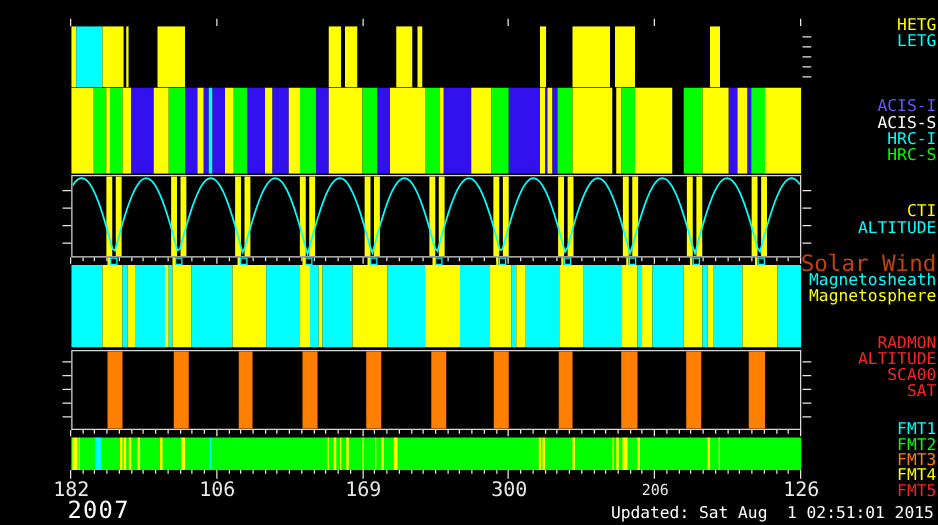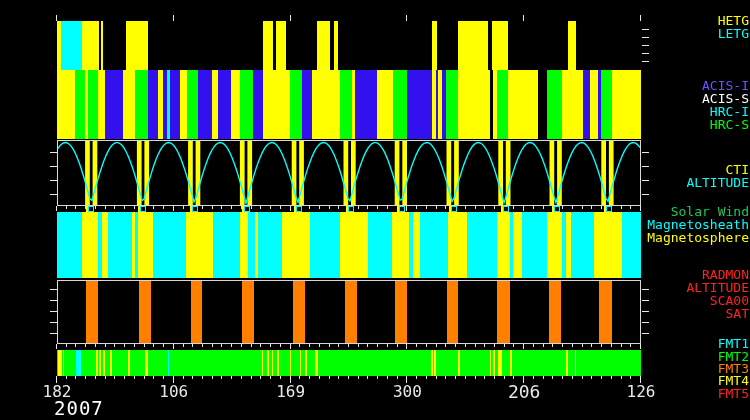--- a/index.html
+++ b/index.html
@@ -458,35 +458,36 @@
       <div style="position: absolute; left: 96.6667%; margin-left: -1px; width: 1px; height: 3px; background: rgb(232, 232, 232); top: 0px;"></div>
       <div style="position: absolute; left: 98.3333%; margin-left: -1px; width: 1px; height: 3px; background: rgb(232, 232, 232); top: 0px;"></div>
       <div style="position: absolute; left: 100%; margin-left: -1px; width: 1px; height: 7px; background: rgb(232, 232, 232); top: 0px;"></div>
     </div>
 
   <div id="xlabels">
       <div style="position: absolute; left: 0%; transform: translateX(-50%); color: rgb(232, 232, 232); font-size: 16px; line-height: 14px;">182</div>
       <div style="position: absolute; left: 20%; transform: translateX(-50%); color: rgb(232, 232, 232); font-size: 16px; line-height: 14px;">106</div>
       <div style="position: absolute; left: 40%; transform: translateX(-50%); color: rgb(232, 232, 232); font-size: 16px; line-height: 14px;">169</div>
       <div style="position: absolute; left: 60%; transform: translateX(-50%); color: rgb(232, 232, 232); font-size: 16px; line-height: 14px;">300</div>
-      <div style="position: absolute; left: 80%; transform: translateX(-50%); color: rgb(232, 232, 232); font-size: 18px; line-height: 14px;">206</div>
+      <div style="position: absolute; left: 80%; transform: translateX(-50%); color: rgb(232, 232, 232); font-size: 12px; line-height: 14px;">206</div>
       <div style="position: absolute; left: 100%; transform: translateX(-50%); color: rgb(232, 232, 232); font-size: 16px; line-height: 14px;">126</div>
     </div>
   <div id="year">2007</div>
+  <div id="updated">Updated: Sat Aug  1 02:51:01 2015</div>
 
   <div id="right-labels">
       <div style="position: absolute; right: 1px; top: 15px; color: rgb(255, 255, 0); font-size: 13px; line-height: 12px; white-space: pre; text-align: right;">HETG</div>
       <div style="position: absolute; right: 1px; top: 28px; color: rgb(0, 255, 255); font-size: 13px; line-height: 12px; white-space: pre; text-align: right;">LETG</div>
       <div style="position: absolute; right: 1px; top: 80px; color: rgb(102, 85, 255); font-size: 13px; line-height: 12px; white-space: pre; text-align: right;">ACIS-I</div>
       <div style="position: absolute; right: 1px; top: 93px; color: rgb(255, 255, 255); font-size: 13px; line-height: 12px; white-space: pre; text-align: right;">ACIS-S</div>
       <div style="position: absolute; right: 1px; top: 106px; color: rgb(0, 255, 255); font-size: 13px; line-height: 12px; white-space: pre; text-align: right;">HRC-I</div>
       <div style="position: absolute; right: 1px; top: 119px; color: rgb(0, 255, 0); font-size: 13px; line-height: 12px; white-space: pre; text-align: right;">HRC-S</div>
       <div style="position: absolute; right: 1px; top: 164px; color: rgb(255, 255, 0); font-size: 13px; line-height: 12px; white-space: pre; text-align: right;">CTI</div>
       <div style="position: absolute; right: 1px; top: 177px; color: rgb(0, 255, 255); font-size: 13px; line-height: 12px; white-space: pre; text-align: right;">ALTITUDE</div>
-      <div style="position: absolute; right: 1px; top: 206px; color: #22c55e; font-size: 13px; line-height: 12px; white-space: pre; text-align: right;">Solar Wind</div>
+      <div style="position: absolute; right: 1px; top: 206px; color: #c2410c; font-size: 18px; line-height: 12px; white-space: pre; text-align: right;">Solar Wind</div>
       <div style="position: absolute; right: 1px; top: 219px; color: rgb(0, 255, 255); font-size: 13px; line-height: 12px; white-space: pre; text-align: right;">Magnetosheath</div>
       <div style="position: absolute; right: 1px; top: 232px; color: rgb(255, 255, 0); font-size: 13px; line-height: 12px; white-space: pre; text-align: right;">Magnetosphere</div>
       <div style="position: absolute; right: 1px; top: 269px; color: rgb(255, 34, 34); font-size: 13px; line-height: 12px; white-space: pre; text-align: right;">RADMON</div>
       <div style="position: absolute; right: 1px; top: 282px; color: rgb(255, 34, 34); font-size: 13px; line-height: 12px; white-space: pre; text-align: right;">ALTITUDE</div>
       <div style="position: absolute; right: 1px; top: 295px; color: rgb(255, 34, 34); font-size: 13px; line-height: 12px; white-space: pre; text-align: right;">SCA00</div>
       <div style="position: absolute; right: 1px; top: 308px; color: rgb(255, 34, 34); font-size: 13px; line-height: 12px; white-space: pre; text-align: right;">SAT</div>
       <div style="position: absolute; right: 1px; top: 338px; color: rgb(0, 255, 255); font-size: 13px; line-height: 12px; white-space: pre; text-align: right;">FMT1</div>
       <div style="position: absolute; right: 1px; top: 351px; color: rgb(0, 255, 0); font-size: 13px; line-height: 12px; white-space: pre; text-align: right;">FMT2</div>
       <div style="position: absolute; right: 1px; top: 363px; color: rgb(255, 128, 0); font-size: 13px; line-height: 12px; white-space: pre; text-align: right;">FMT3</div>
       <div style="position: absolute; right: 1px; top: 375px; color: rgb(255, 255, 0); font-size: 13px; line-height: 12px; white-space: pre; text-align: right;">FMT4</div>

